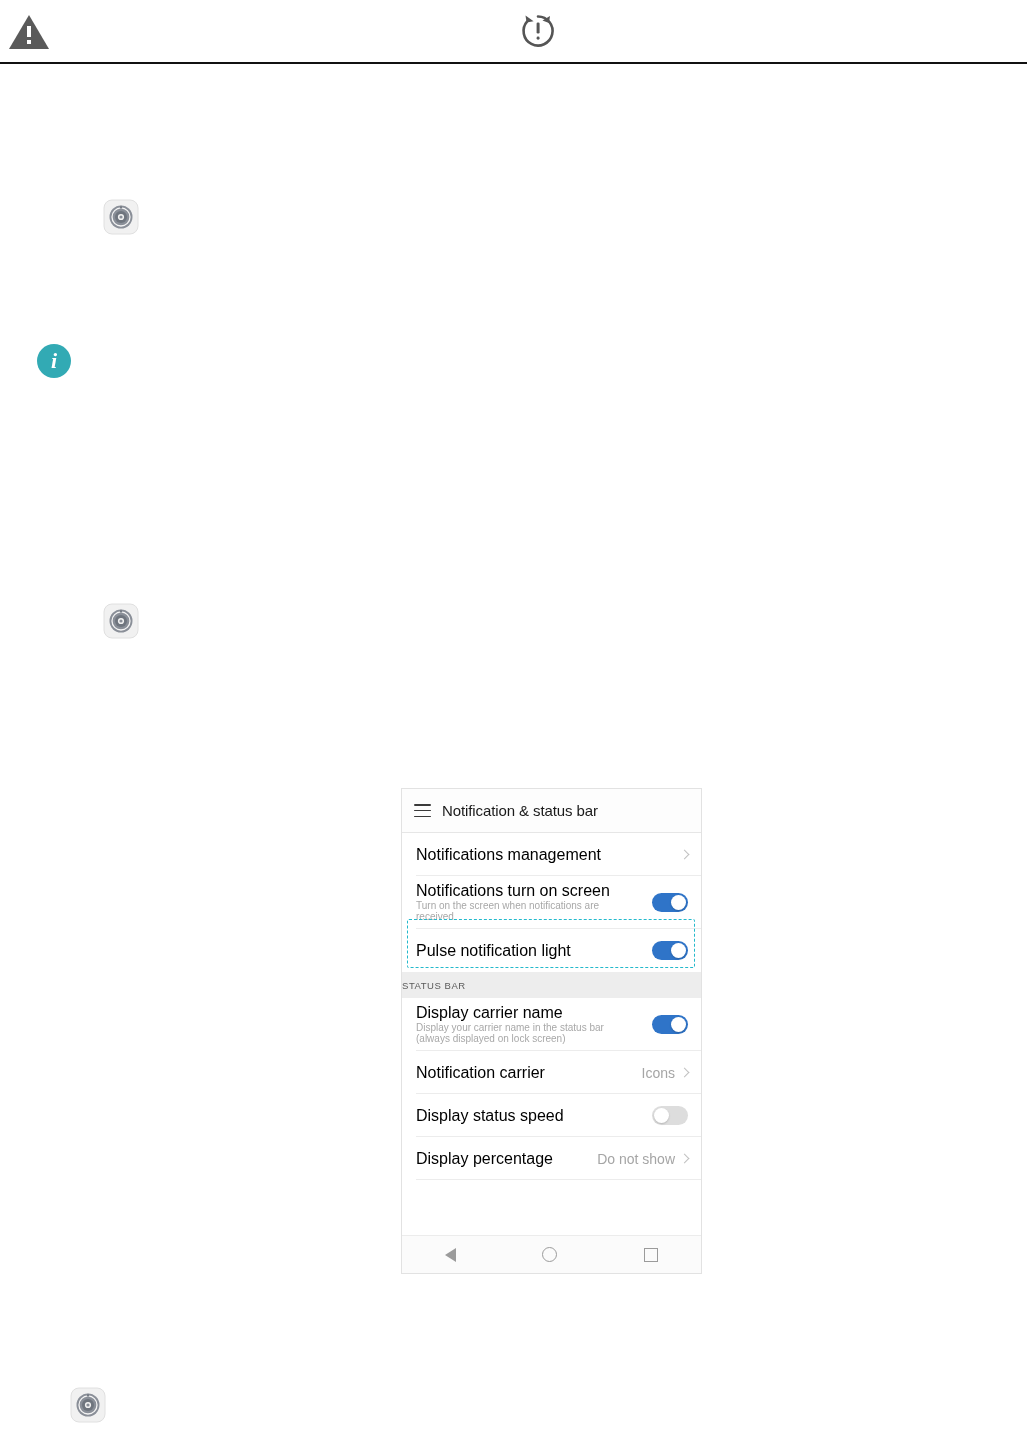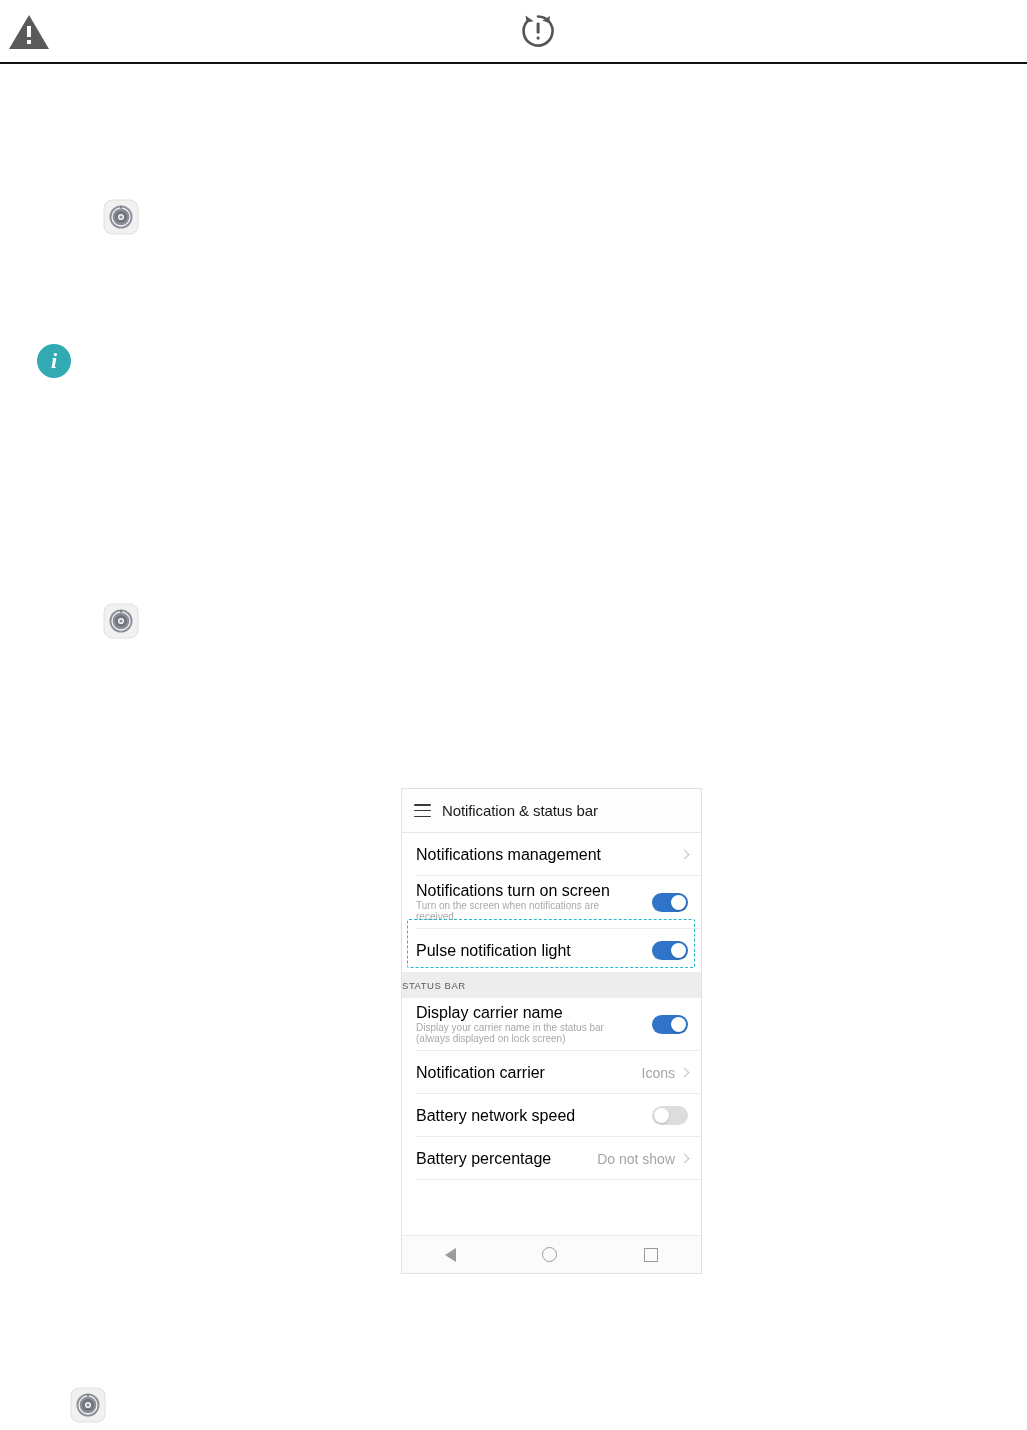--- a/index.html
+++ b/index.html
@@ -364,31 +364,31 @@
       <div class="row-text">
         <div class="row-title">Notification carrier</div>
       </div>
       <span class="row-value">Icons</span>
       <span class="chevron"></span>
       <span class="divider"></span>
     </div>
 
     <div class="shot-row">
       <div class="row-text">
-        <div class="row-title">Battery network speed</div>
+        <div class="row-title">Display status speed</div>
       </div>
       <span class="toggle off">
         <span class="knob"></span>
       </span>
       <span class="divider"></span>
     </div>
 
     <div class="shot-row">
       <div class="row-text">
-        <div class="row-title">Battery percentage</div>
+        <div class="row-title">Display percentage</div>
       </div>
       <span class="row-value">Do not show</span>
       <span class="chevron"></span>
       <span class="divider"></span>
     </div>
 
     <div class="highlight-box"></div>
   </div>
 
   <div class="navbar">

